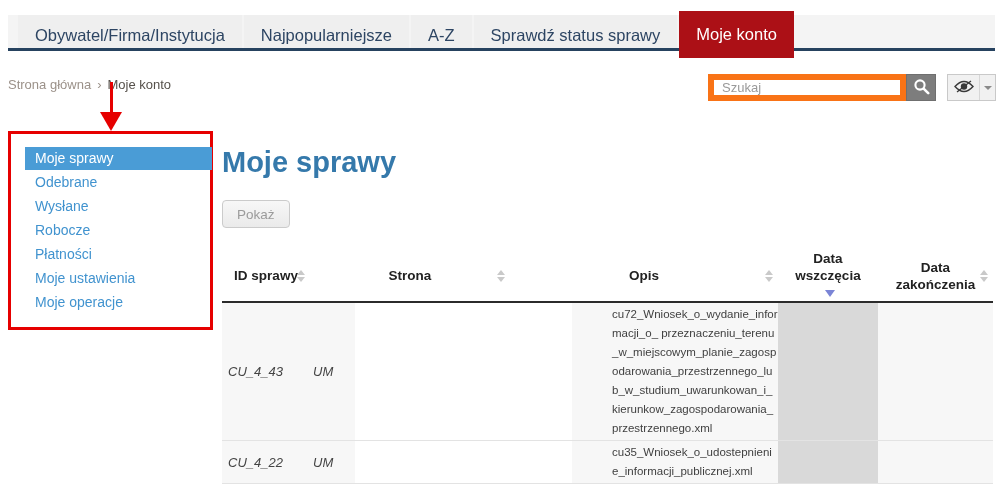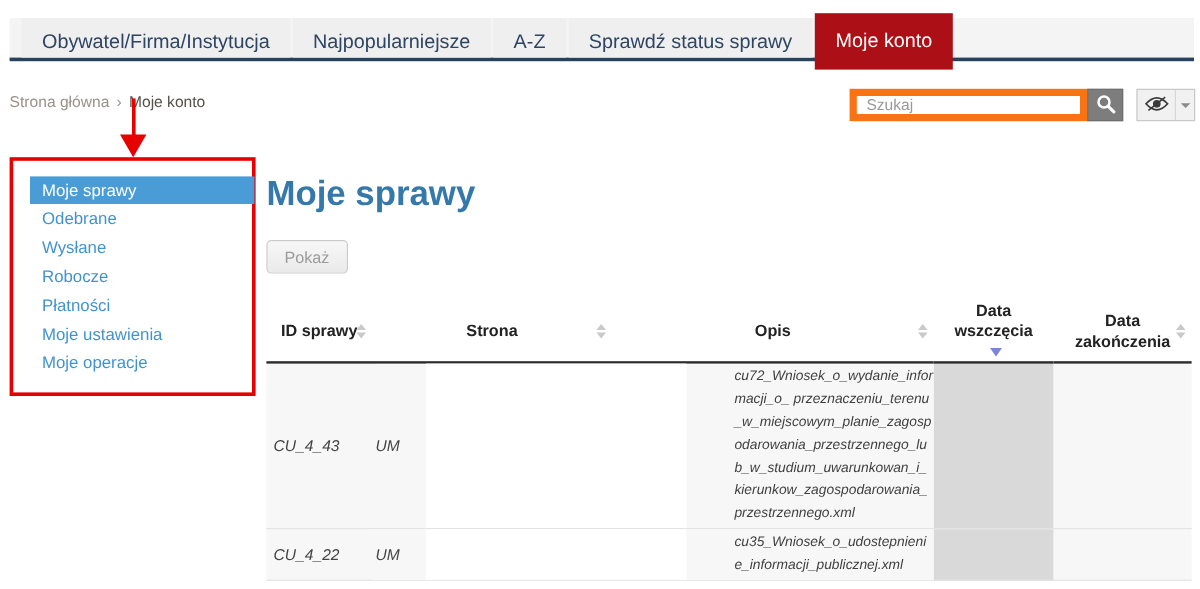--- a/index.html
+++ b/index.html
@@ -109,21 +109,21 @@
   .sort-desc {
     display:inline-block; margin-left:4px; vertical-align:middle;
     width:0; height:0; border-left:5px solid transparent;
     border-right:5px solid transparent; border-top:7px solid #7b85d6;
   }
   .cases-table td { vertical-align:middle; border-bottom:1px solid #e3e3e3; padding:2px 0; }
   tr.odd td { background:#f7f7f7; }
   td.cell-id { padding-left:6px;font-style:italic; }
   td.cell-pod { padding-left:3px; position:relative;font-style:italic; }
   td.cell-pod::after { content:""; position:absolute; left:45px; top:0; bottom:0; right:0; background:#fff; }
-  td.cell-opis { position:relative;font-style:italic; }
+  td.cell-opis { position:relative; }
   td.cell-opis::before { content:""; position:absolute; left:0; top:0; bottom:0; width:62px; background:#fff; }
   .opis-text { width:166px; margin-left:102px; font-size:11.5px; line-height:19px; word-break:break-all; color:#3f3f3f; }
   tr.odd td.cell-dw { background:#d9d9d9; }
   tr.even td.cell-dw { background:#ececec; }
 </style>
 </head>
 <body>
 
 <nav class="topnav">
   <div class="tab">Obywatel/Firma/Instytucja</div>

